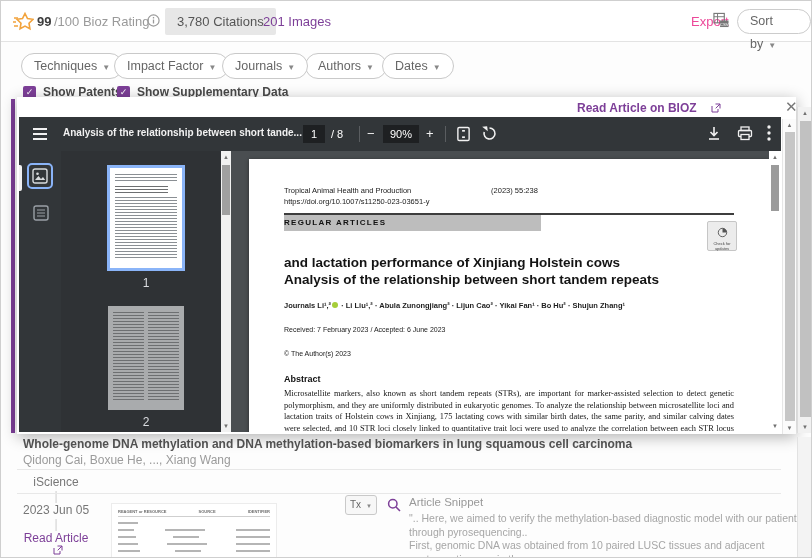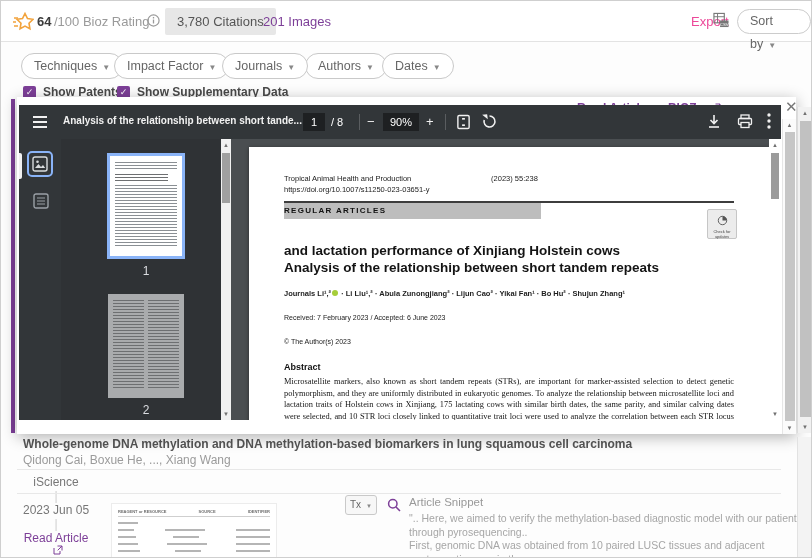--- a/index.html
+++ b/index.html
@@ -33,21 +33,21 @@
 
   
   .accentbar { position:absolute; left:10px; top:98px; width:4px; height:334px; background:#7d3f98; z-index:4; }
 
   
   .modal { position:absolute; left:16px; top:96px; width:779px; height:337px; background:#fff;
            box-shadow:0 3px 14px rgba(0,0,0,.3); z-index:5; }
   .read-link { position:absolute; left:560px; top:4px; font-size:12px; font-weight:bold; color:#7d3f98; cursor:pointer; }
   .modal-close { position:absolute; left:768px; top:1px; font-size:15px; color:#777; cursor:pointer; }
 
-  .pdf { position:absolute; left:2px; top:8px; width:762px; height:315px; background:#4a4e51; overflow:hidden; }
+  .pdf { position:absolute; left:2px; top:20px; width:762px; height:315px; background:#4a4e51; overflow:hidden; }
   .pdf-toolbar { position:absolute; left:0; top:0; width:100%; height:34px; background:#323639; }
   .tb-title { position:absolute; left:44px; top:10px; font-size:10px; font-weight:bold; color:#f1f1f1; white-space:nowrap; }
   .pg-input { position:absolute; left:284px; top:8px; width:22px; height:18px; background:#1e2022; border:none;
               color:#fff; font-size:11px; text-align:center; font-family:"Liberation Sans",sans-serif; }
   .pg-total { position:absolute; left:312px; top:11px; font-size:11px; color:#fff; }
   .tb-sep { position:absolute; top:9px; width:1px; height:16px; background:#5a5d60; }
   .tb-btn { position:absolute; color:#f1f1f1; cursor:pointer; }
   .zoom-box { position:absolute; left:364px; top:8px; width:36px; height:18px; background:#1e2022;
               color:#fff; font-size:11px; text-align:center; line-height:18px; }
   .pdf-body { position:absolute; left:0; top:34px; width:100%; height:281px; display:flex; }
@@ -126,21 +126,21 @@
 </head>
 <body>
 
 <div id="screen">
 
   <div class="topbar">
     <svg class="abs" style="left:12px;top:11px" width="21" height="19" viewBox="0 0 21 19">
         <path d="M12 1.5l2.5 5 5.5.8-4 3.9.9 5.5-4.9-2.6-4.9 2.6.9-5.5-4-3.9 5.5-.8z" fill="none" stroke="#f2a33c" stroke-width="1.6"></path>
         <path d="M1 6h4M0 10h3M1 14h4" stroke="#f2a33c" stroke-width="1.4"></path>
       </svg>
-    <span class="rating-score">64</span>
+    <span class="rating-score">99</span>
     <span class="rating-rest">/100 Bioz Rating</span>
     <svg class="info-i" width="13" height="13" viewBox="0 0 14 14">
         <circle cx="7" cy="7" r="6" fill="none" stroke="#9a9a9a" stroke-width="1.3"></circle>
         <rect x="6.3" y="6" width="1.4" height="4.2" fill="#9a9a9a"></rect>
         <rect x="6.3" y="3.2" width="1.4" height="1.6" fill="#9a9a9a"></rect>
       </svg>
     <span class="cit-tab">3,780 Citations</span>
     <span class="img-tab">201 Images</span>
     <span class="export">Export</span>
     <svg class="csv-ic" width="16" height="16" viewBox="0 0 17 16">

